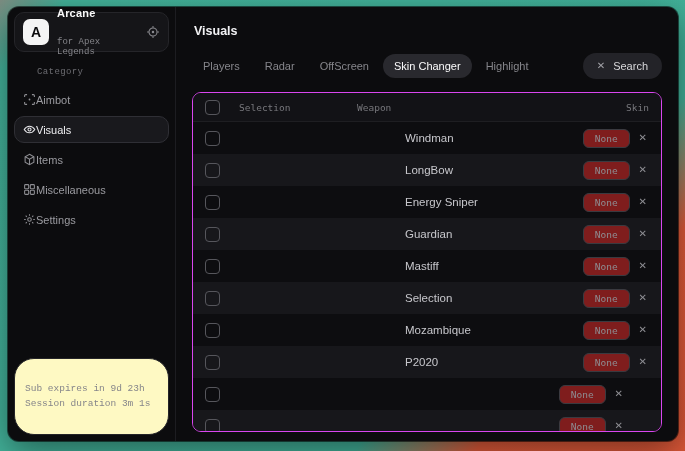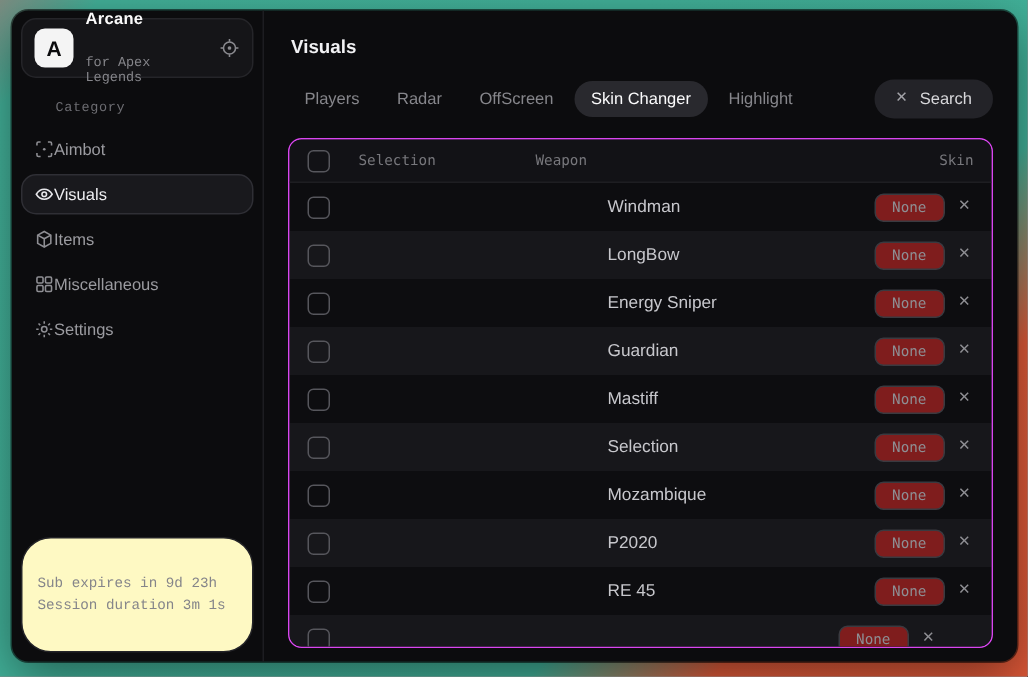--- a/index.html
+++ b/index.html
@@ -251,21 +251,20 @@
             <div class="weapon">P2020</div>
             <div class="skin-cell">
               <span class="badge-pill">None</span>
               <span class="badge-x">✕</span>
             </div>
           </div>
 
           <div class="row">
             <div class="cb"></div>
             <div></div>
-            <div class="weapon">RE 45</div>
             <div class="skin-cell">
               <span class="badge-pill">None</span>
               <span class="badge-x">✕</span>
             </div>
           </div>
 
           <div class="row">
             <div class="cb"></div>
             <div></div>
             <div class="skin-cell">

